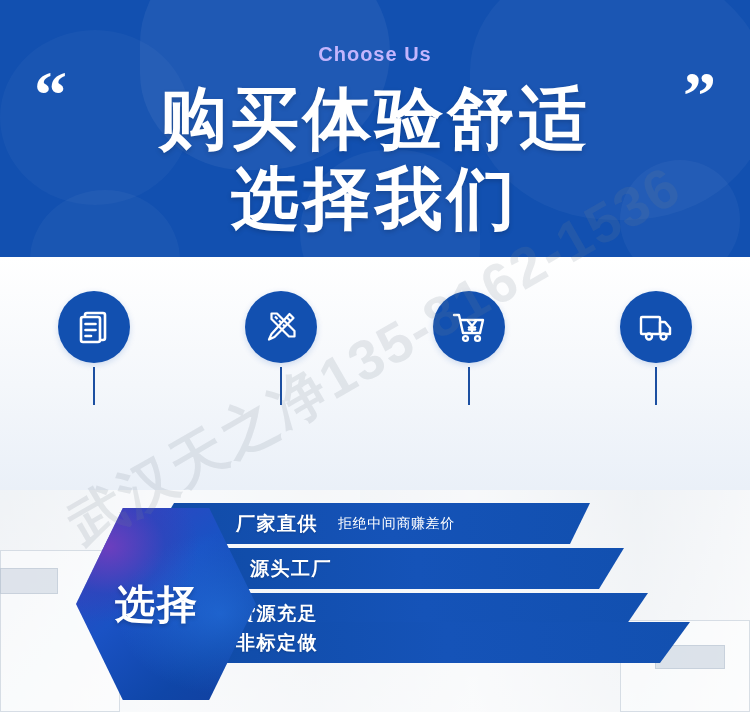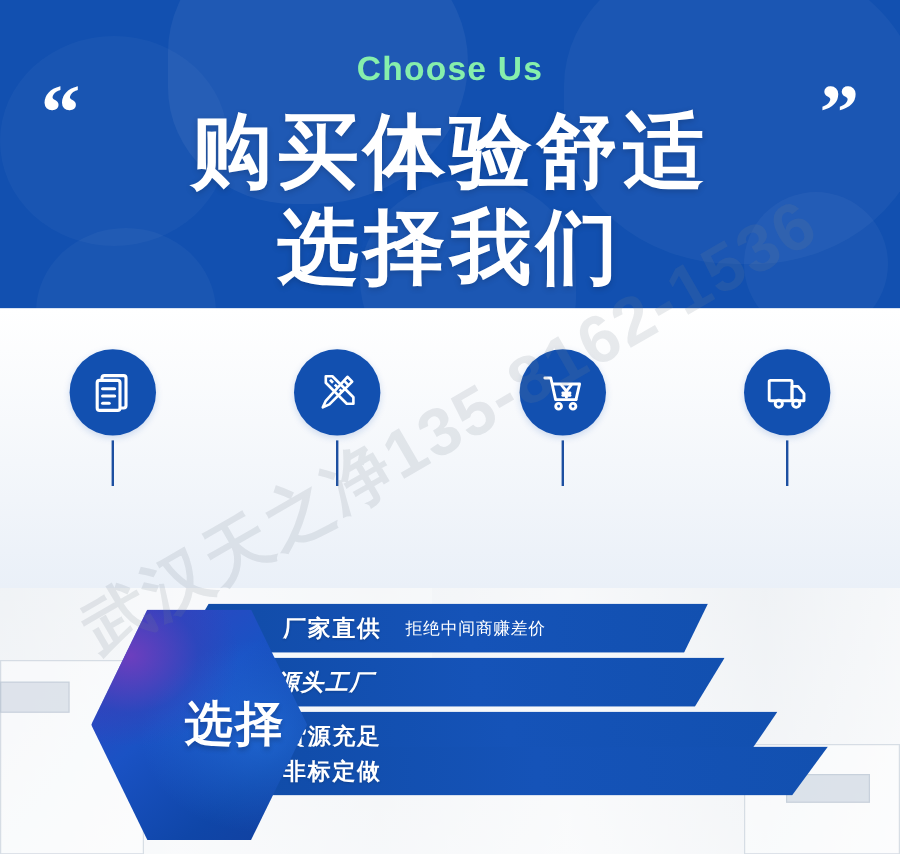--- a/index.html
+++ b/index.html
@@ -32,22 +32,22 @@
   .blob.b6 { width:190px; height:175px; left:0px; top:30px; background:rgba(255,255,255,0.03); }
 
   .hero-inner {
     position:relative; z-index:3;
     width:100%; height:100%;
     display:flex; flex-direction:column;
     align-items:center; justify-content:flex-start;
     padding-top:44px;
   }
   .choose-us {
-    color:#86efac;
-    font-size:28px;
+    color:#c4b5fd;
+    font-size:20px;
     font-weight:700;
     letter-spacing:1px;
     line-height:1;
     margin-bottom:14px;
   }
   .cn-title {
     color:#ffffff;
     font-size:68px;
     font-weight:900;
     letter-spacing:4px;
@@ -122,21 +122,21 @@
   .hex {
     position:absolute;
     left:76px; top:508px;
     width:180px; height:192px;
     clip-path:polygon(26% 0%, 74% 0%, 100% 50%, 74% 100%, 26% 100%, 0% 50%);
     background:
       radial-gradient(ellipse 70% 55% at 18% 20%, rgba(112,62,190,0.95) 0%, rgba(60,60,180,0.35) 45%, rgba(0,0,0,0) 72%),
       radial-gradient(ellipse 95% 70% at 80% 55%, rgba(40,120,230,0.55) 0%, rgba(0,0,0,0) 60%),
       linear-gradient(140deg,#3a3fc0 0%,#1a52c4 42%,#0f46a8 75%,#123f9e 100%);
     display:flex; flex-direction:column;
-    align-items:flex-end; justify-content:center;
+    align-items:center; justify-content:center;
     z-index:6;
   }
   .hex-l1, .hex-l2 {
     color:#ffffff;
     font-size:40px;
     font-weight:800;
     letter-spacing:2px;
     line-height:1.1;
     text-shadow:0 2px 4px rgba(0,0,0,0.22);
   }
@@ -160,24 +160,23 @@
   .bar .t2 {
     font-size:14px; font-weight:500; letter-spacing:0.6px;
     margin-left:20px;
   }
   .bar.r1 {
     left:150px; top:13px; width:440px;
     clip-path:polygon(24px 0, 100% 0, calc(100% - 20px) 100%, 0 100%);
     background:linear-gradient(90deg,#114ba6 0%,#1553b8 55%,#1250b0 100%);
   }
   .bar.r2 {
-    left:144px; top:58px; width:460px;
+    left:164px; top:58px; width:460px;
     clip-path:polygon(30px 0, 100% 0, calc(100% - 25px) 100%, 0 100%);
     background:linear-gradient(90deg,#0f4aa4 0%,#1553b8 55%,#1250b0 100%);
-    font-style:italic;
   }
   .bar.r3 {
     left:150px; top:103px; width:498px;
     clip-path:polygon(36px 0, 100% 0, calc(100% - 28px) 100%, 0 100%);
     background:linear-gradient(90deg,#0f4aa4 0%,#1553b8 55%,#1250b0 100%);
   }
   .bar.r4 {
     left:150px; top:132px; width:540px;
     clip-path:polygon(42px 0, 100% 0, calc(100% - 30px) 100%, 0 100%);
     background:linear-gradient(90deg,#0f4aa4 0%,#1553b8 55%,#1250b0 100%);

